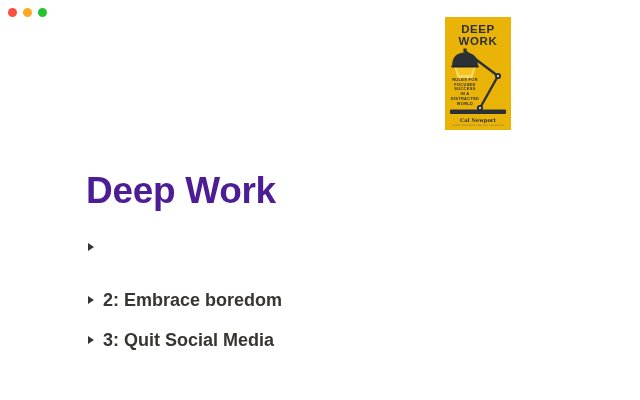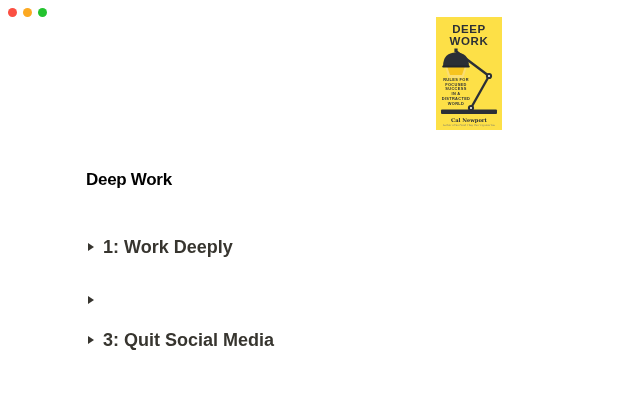--- a/index.html
+++ b/index.html
@@ -19,23 +19,23 @@
   }
   .traffic-lights .dot {
     width: 9px; height: 9px; border-radius: 50%;
   }
   .dot.red    { background: #fb4f42; }
   .dot.yellow { background: #fca922; }
   .dot.green  { background: #23c32f; }
 
   
   .book-cover {
-    position: absolute; left: 436px; top: 17px;
+    position: absolute; left: 445px; top: 17px;
     width: 66px; height: 113px;
-    background: #fde047;
+    background: #eab308;
   }
   .book-cover svg { display: block; width: 100%; height: 100%; }
   .cover-title {
     font-family: "Liberation Sans", sans-serif;
     font-weight: 700; font-size: 11.5px; letter-spacing: 0.6px;
     fill: #2b2f36;
   }
   .cover-rules {
     font-family: "Liberation Sans", sans-serif;
     font-weight: 700; font-size: 3.9px; letter-spacing: 0.35px;
@@ -47,22 +47,22 @@
     fill: #2b2f36;
   }
   .cover-tagline {
     font-family: "DejaVu Serif", serif;
     font-size: 2.5px; fill: #6a6f76;
   }
 
   
   .page-title {
     position: absolute; left: 86px; top: 170px;
-    font-size: 17px; font-weight: 700; letter-spacing: -0.3px;
-    color: #000000;
+    font-size: 37px; font-weight: 700; letter-spacing: -0.3px;
+    color: #4c1d95;
   }
   .toggle-row {
     position: absolute; left: 88px;
     display: flex; align-items: center;
     height: 24px; cursor: pointer;
   }
   .toggle-row.r0 { top: 235px; }
   .toggle-row.r1 { top: 288px; }
   .toggle-row.r2 { top: 328px; }
   .toggle-triangle {
@@ -128,21 +128,21 @@
 
     <text class="cover-author" x="33" y="105" text-anchor="middle">Cal Newport</text>
     <text class="cover-tagline" x="33" y="109.3" text-anchor="middle">Author of So Good They Can't Ignore You</text>
   </svg>
 </div>
 
 <h1 class="page-title">Deep Work</h1>
 
 <div class="toggle-row r0">
   <span class="toggle-triangle"></span>
-  <span class="toggle-label">1: Work Deeply</span>
 </div>
 <div class="toggle-row r1">
   <span class="toggle-triangle"></span>
+  <span class="toggle-label">2: Embrace boredom</span>
 </div>
 <div class="toggle-row r2">
   <span class="toggle-triangle"></span>
   <span class="toggle-label">3: Quit Social Media</span>
 </div>
 
 </body></html>

